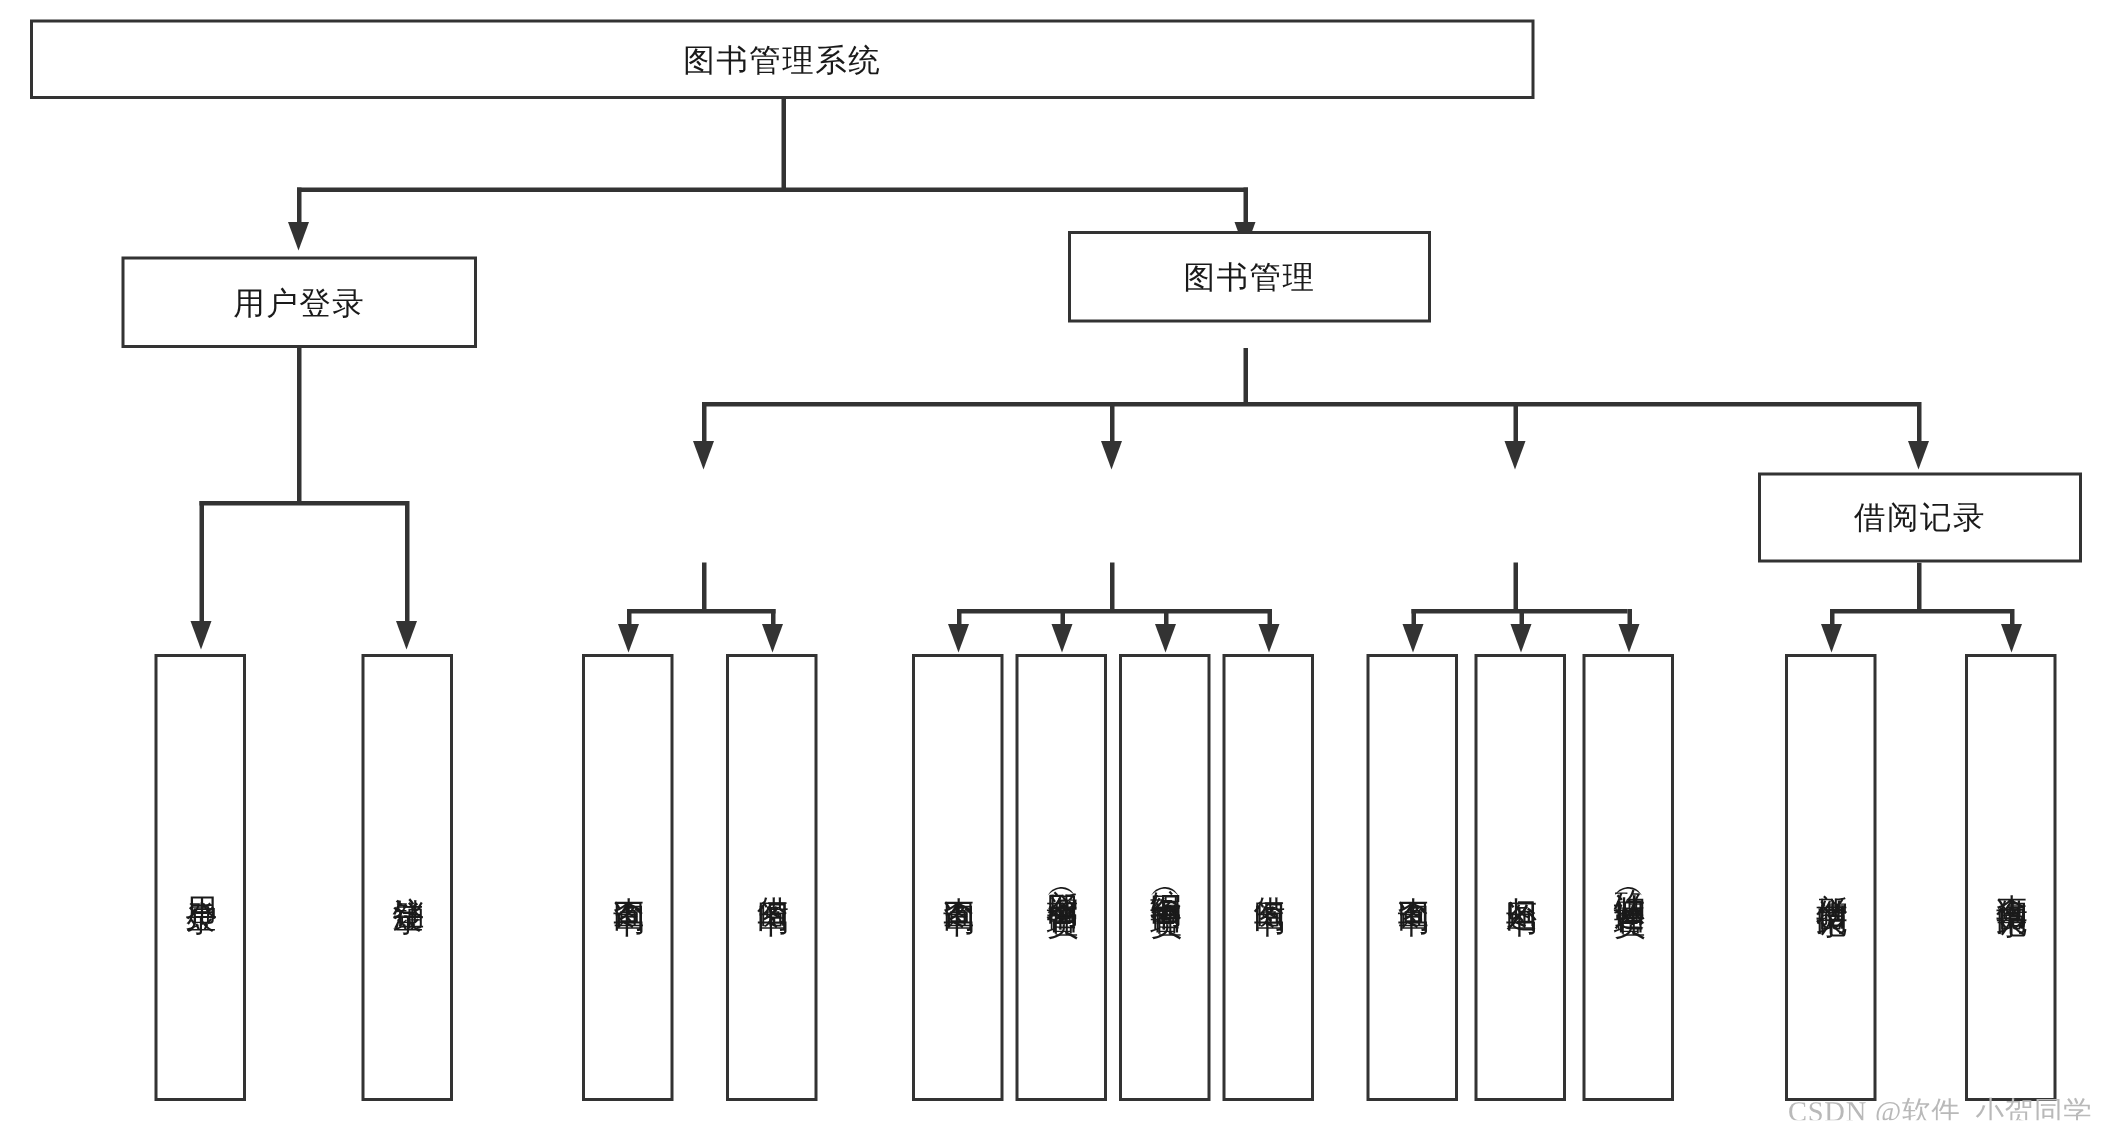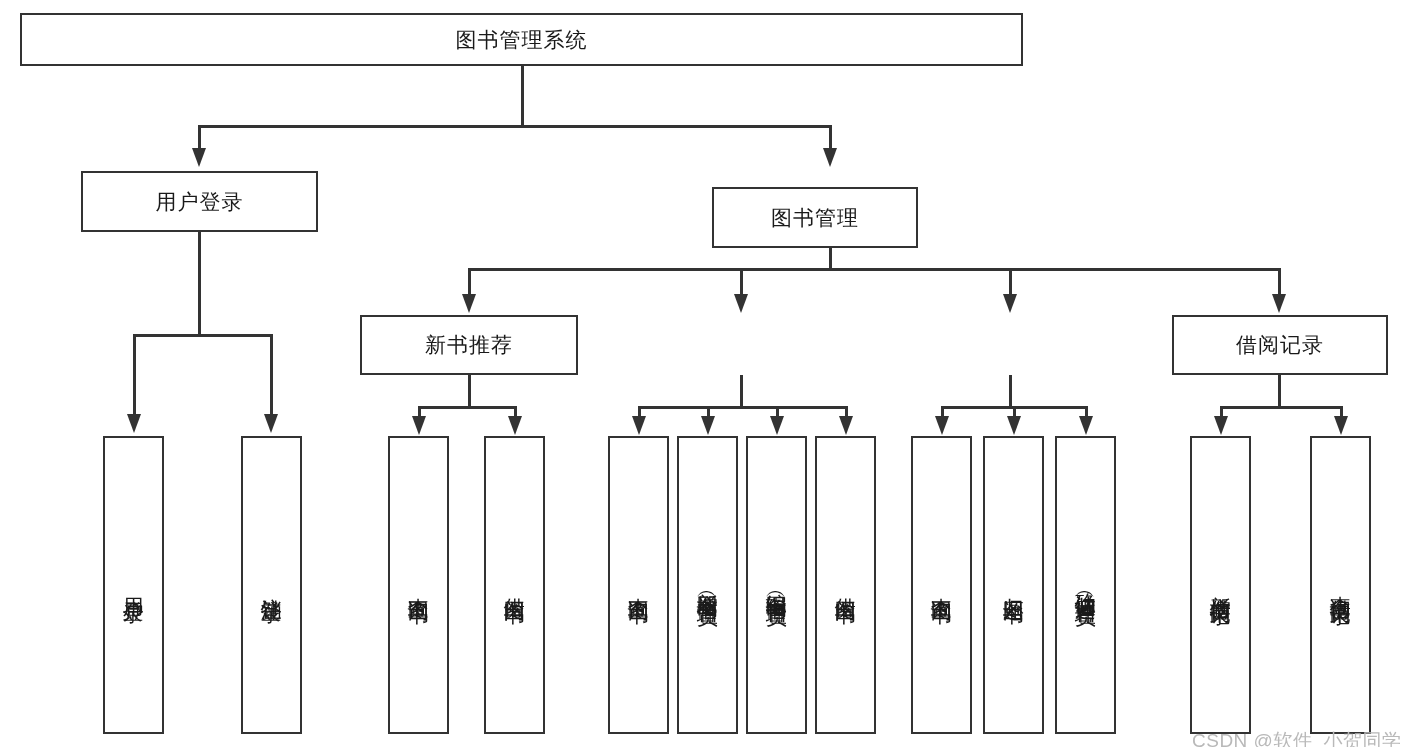--- a/index.html
+++ b/index.html
@@ -5,21 +5,21 @@
   html, body {
     margin: 0;
     padding: 0;
     background: #ffffff;
   }
   #canvas {
     position: relative;
     width: 1405px;
     height: 747px;
     background: #ffffff;
-    font-family: Liberation Sans, sans-serif;
+    font-family: Liberation Serif, serif;
     overflow: hidden;
   }
   .node {
     position: absolute;
     box-sizing: border-box;
     border: 2.5px solid #333333;
     background: #ffffff;
     display: flex;
     align-items: center;
     justify-content: center;
@@ -124,23 +124,22 @@
   <div class="line vline" style="left:1278px; top:375px; height:33px;"></div>
   <div class="line hline" style="left:1220px; top:406px; width:121px;"></div>
   <div class="line vline" style="left:1220px; top:406px; height:13px;"></div>
   <div class="arrow" style="left:1214px; top:416px;"></div>
   <div class="line vline" style="left:1340px; top:406px; height:13px;"></div>
   <div class="arrow" style="left:1334px; top:416px;"></div>
 
   <div class="node node-h" style="left:20px; top:13px; width:1003px; height:53px;">图书管理系统</div>
 
   <div class="node node-h" style="left:81px; top:171px; width:237px; height:61px;">用户登录</div>
-  <div class="node node-h" style="left:712px; top:187px; width:206px; height:61px;">图书管理</div>
+  <div class="node node-h" style="left:712px; top:154px; width:242px; height:61px;">图书管理</div>
 
-  <div class="node node-h" style="left:360px; top:315px; width:218px; height:60px;">新书推荐</div>
   <div class="node node-h" style="left:1172px; top:315px; width:216px; height:60px;">借阅记录</div>
 
   <div class="node node-v" style="left:103px; top:436px; width:61px; height:298px;">用户登录</div>
   <div class="node node-v" style="left:241px; top:436px; width:61px; height:298px;">注销登录</div>
   <div class="node node-v" style="left:388px; top:436px; width:61px; height:298px;">查询图书</div>
   <div class="node node-v" style="left:484px; top:436px; width:61px; height:298px;">借阅图书</div>
   <div class="node node-v" style="left:608px; top:436px; width:61px; height:298px;">查询图书</div>
   <div class="node node-v" style="left:677px; top:436px; width:61px; height:298px;">新增图书（管理员）</div>
   <div class="node node-v" style="left:746px; top:436px; width:61px; height:298px;">编辑图书（管理员）</div>
   <div class="node node-v" style="left:815px; top:436px; width:61px; height:298px;">借阅图书</div>

